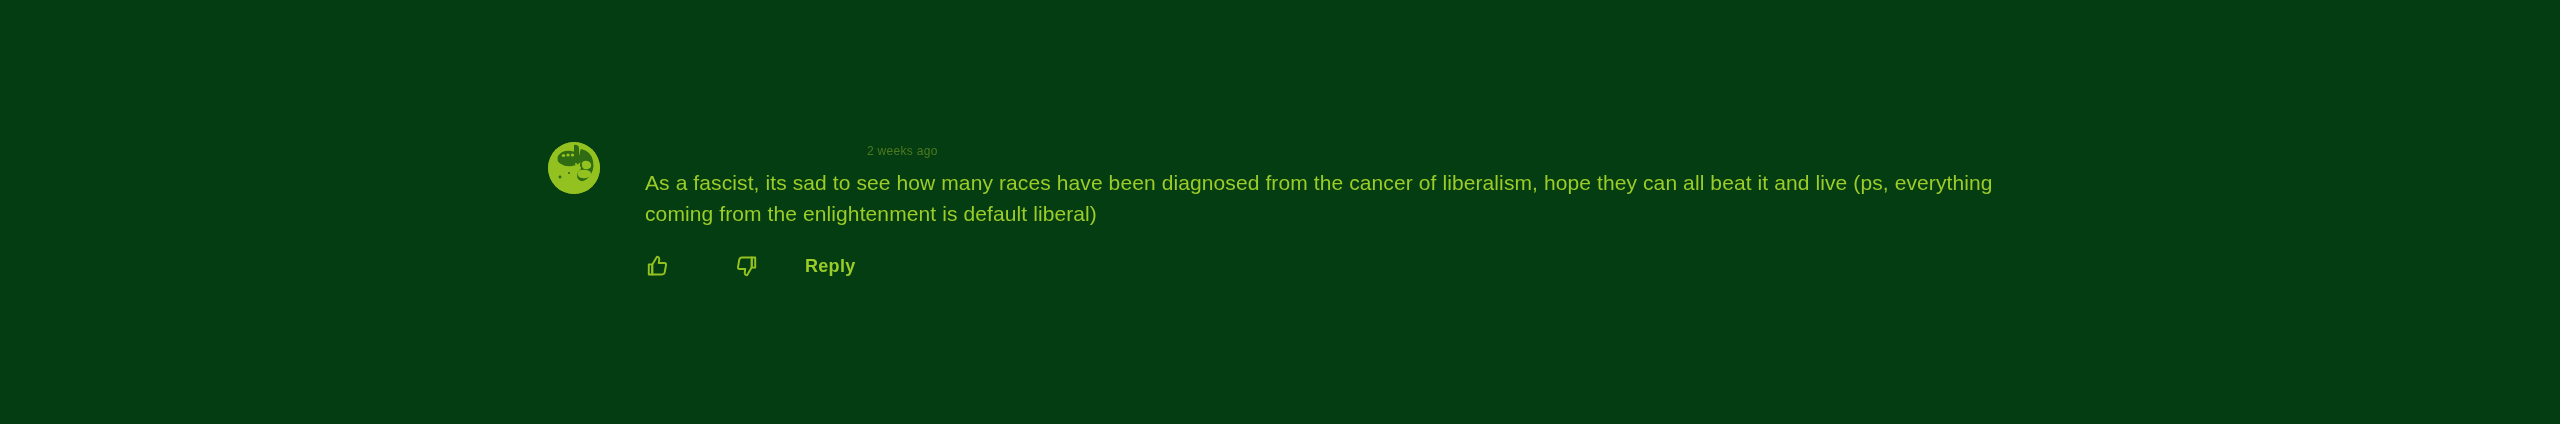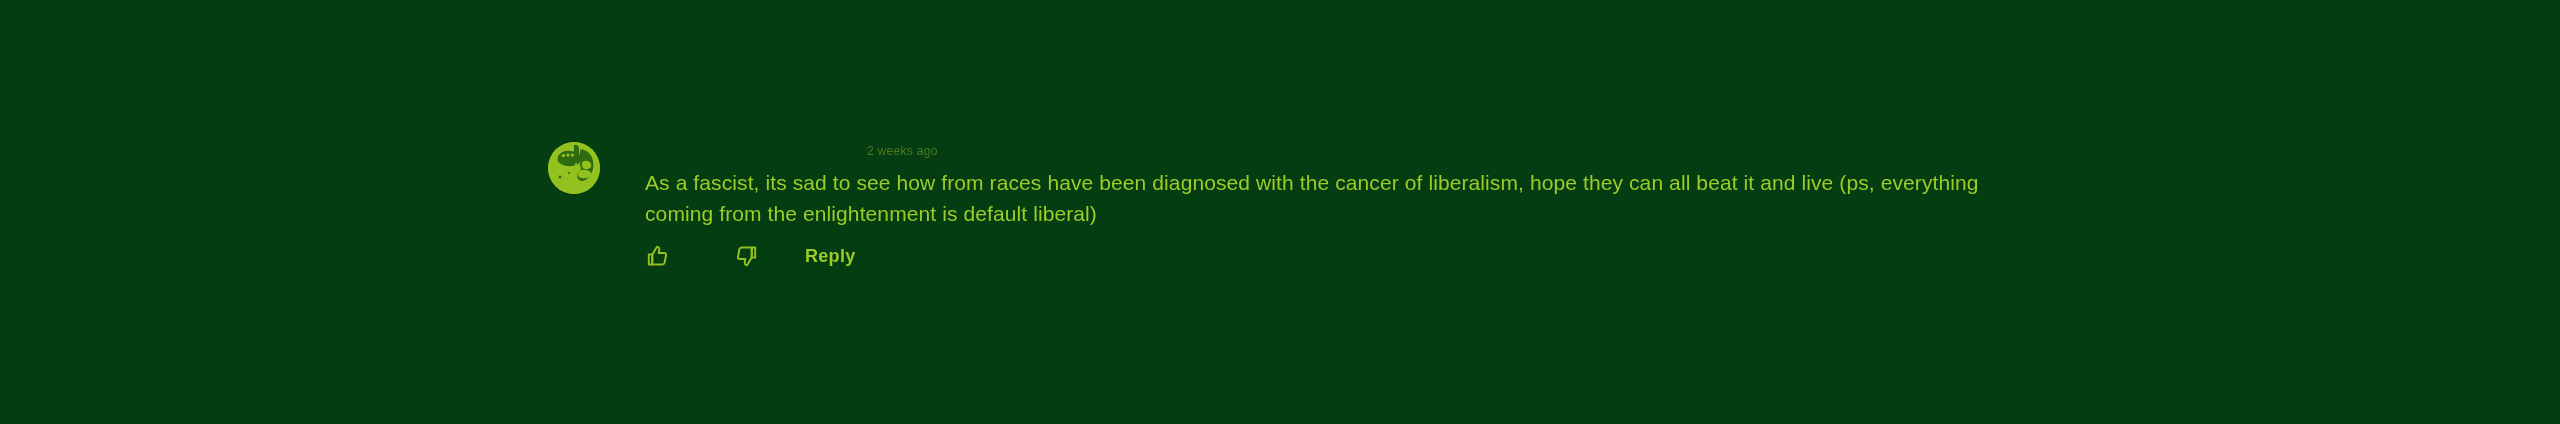--- a/index.html
+++ b/index.html
@@ -83,21 +83,21 @@
     font-size: 21px;
     line-height: 31px;
     color: #9ccc28;
     max-width: 1390px;
     letter-spacing: .1px;
     white-space: normal;
   }
 
   
   .actions {
-    margin-top: 10px;
+    margin-top: 20px;
     display: flex;
     align-items: center;
     height: 34px;
   }
   .action-btn {
     display: flex;
     align-items: center;
     cursor: pointer;
     background: none;
     border: none;
@@ -159,21 +159,21 @@
     </div>
 
     <div class="comment-main">
 
       <div class="meta-row">
         <span class="author-name"></span>
         <span class="timestamp">2 weeks ago</span>
       </div>
 
       <div class="comment-text">
-        <span>As a fascist, its sad to see how from races have been diagnosed with the cancer of liberalism, hope they can all beat it and live (ps,</span>
+        <span>As a fascist, its sad to see how many races have been diagnosed from the cancer of liberalism, hope they can all beat it and live (ps,</span>
         <span>everything coming from the enlightenment is default liberal)</span>
       </div>
 
       <div class="actions">
 
         <button class="action-btn">
           <span class="icon-like">
             <svg width="26" height="26" viewBox="0 0 24 24" fill="none" stroke="#93c120" stroke-width="1.8" stroke-linejoin="round" stroke-linecap="round">
               <path d="M3.5 10.5 h3.2 v9.3 h-3.2 z"></path>
               <path d="M6.7 10.8 L10.6 4.2 q0.4 -0.8 1.3 -0.6 q1.3 0.3 1.3 2.1 l-0.5 3.6 h5.3 q1.6 0 1.4 1.6 l-1.1 6.4 q-0.3 2.5 -2.6 2.5 H6.7 z"></path>

